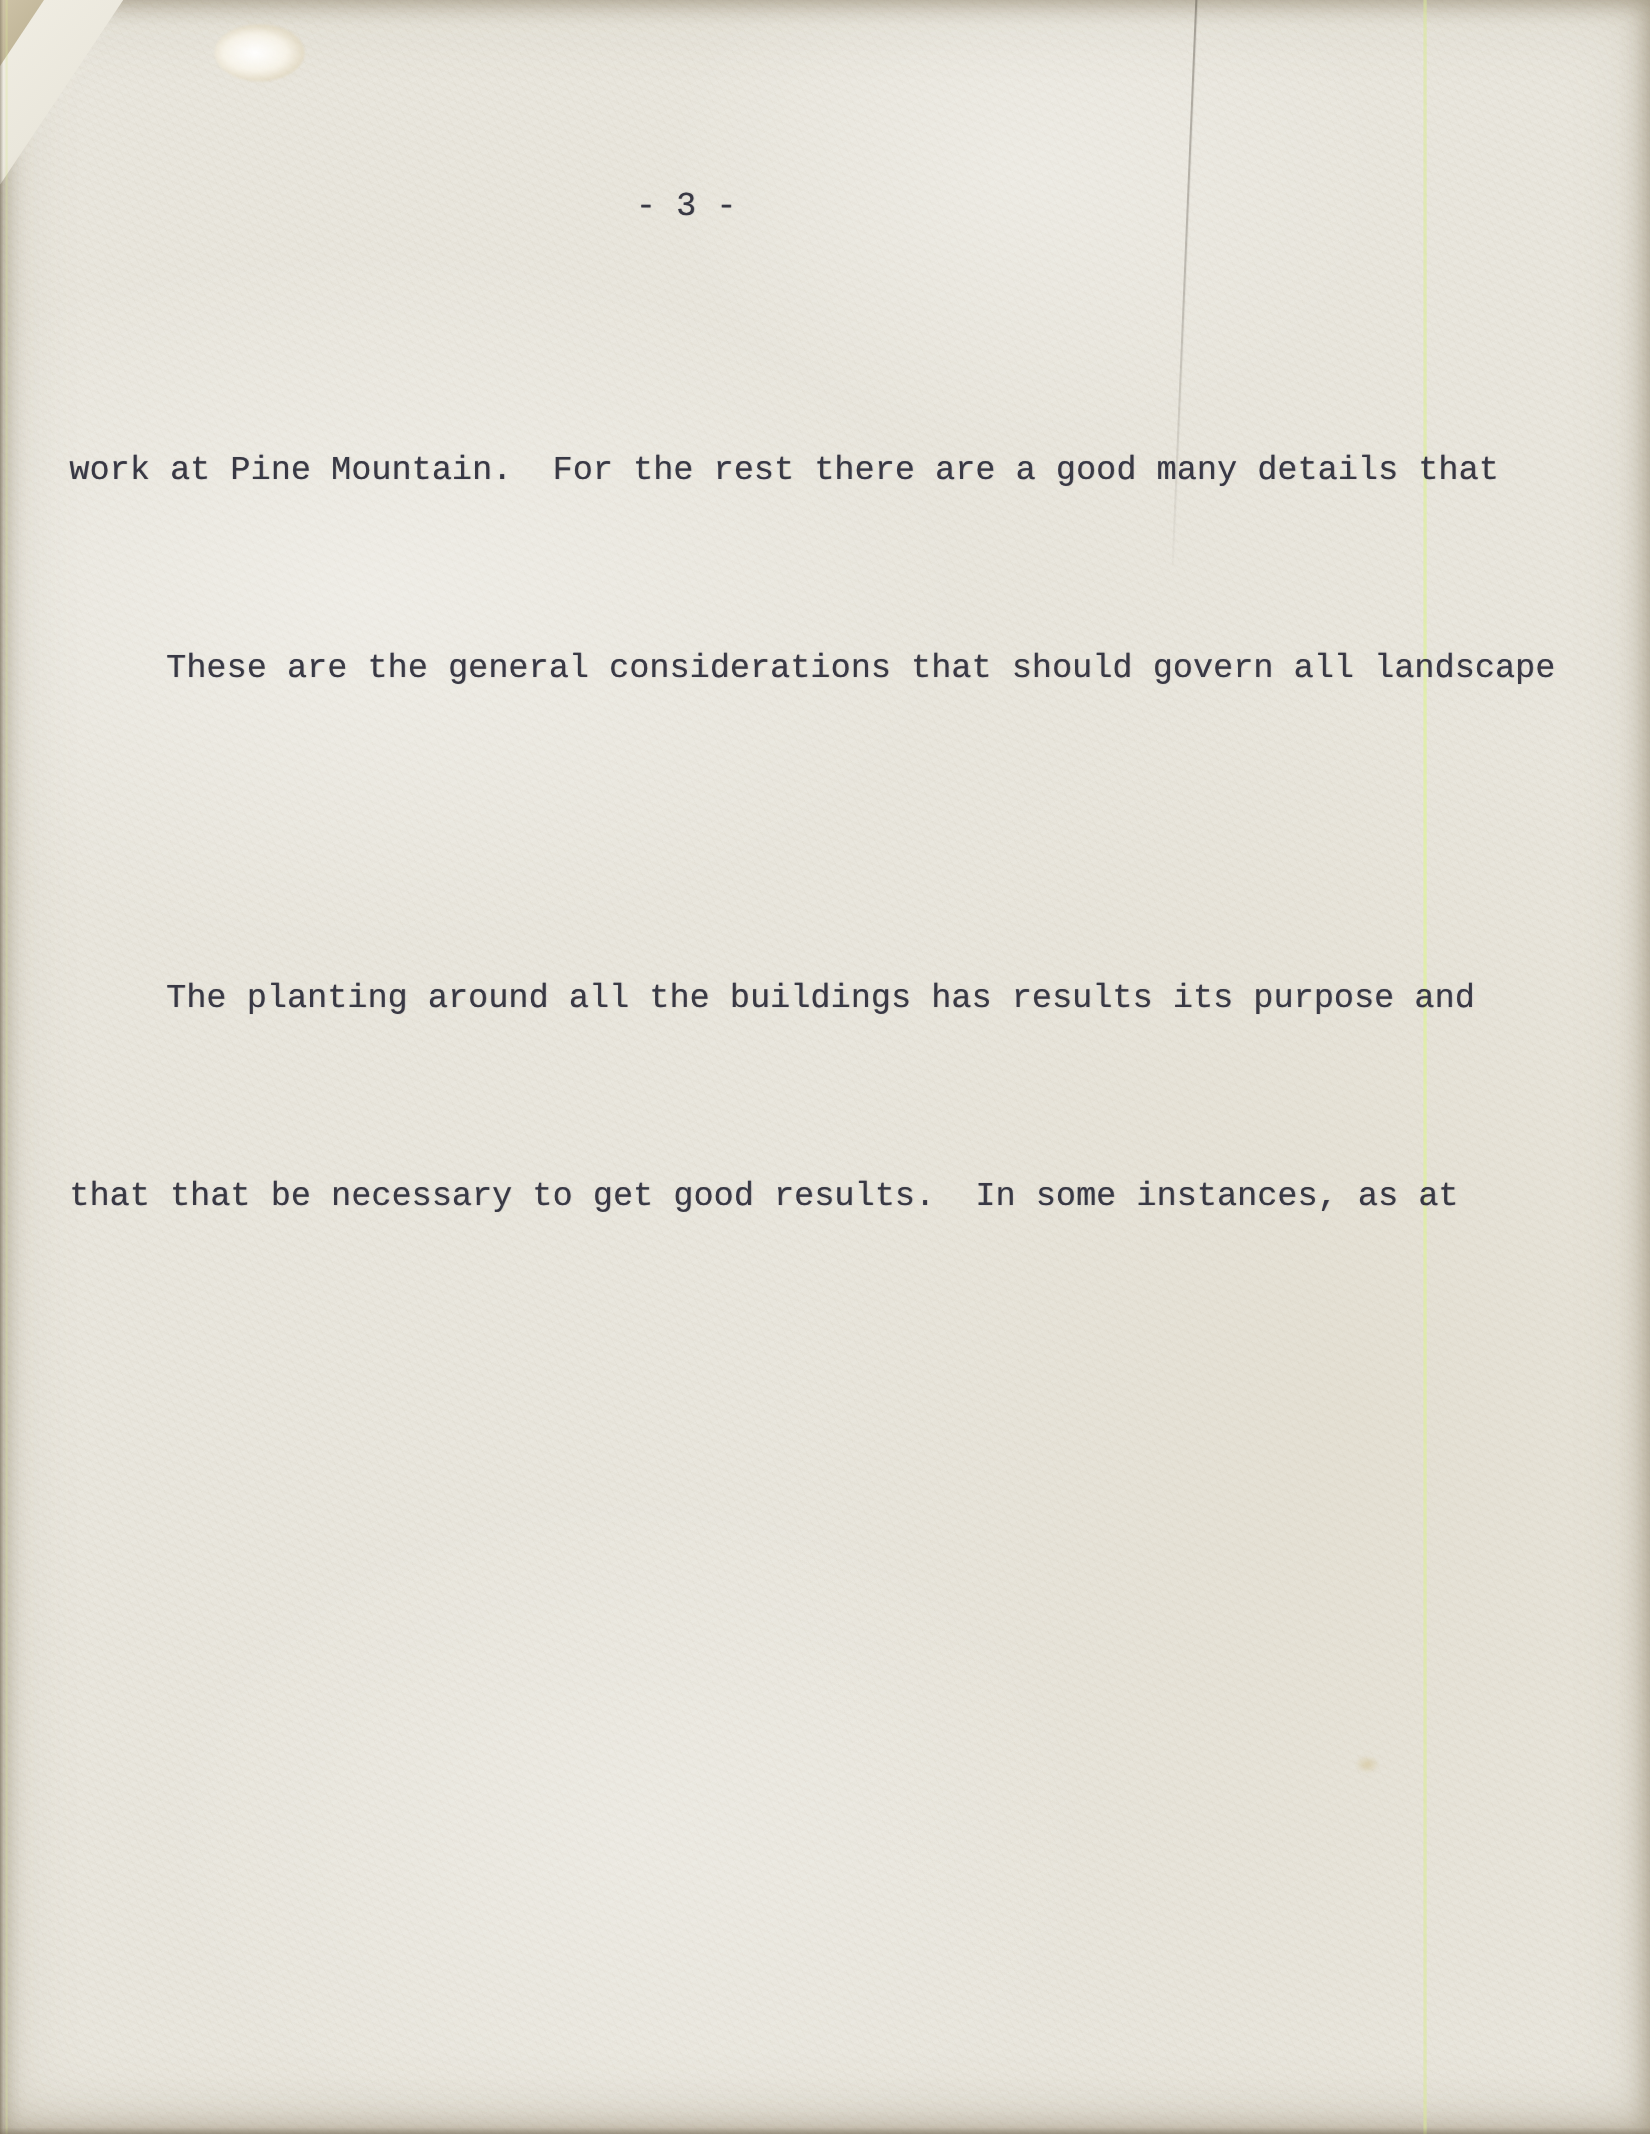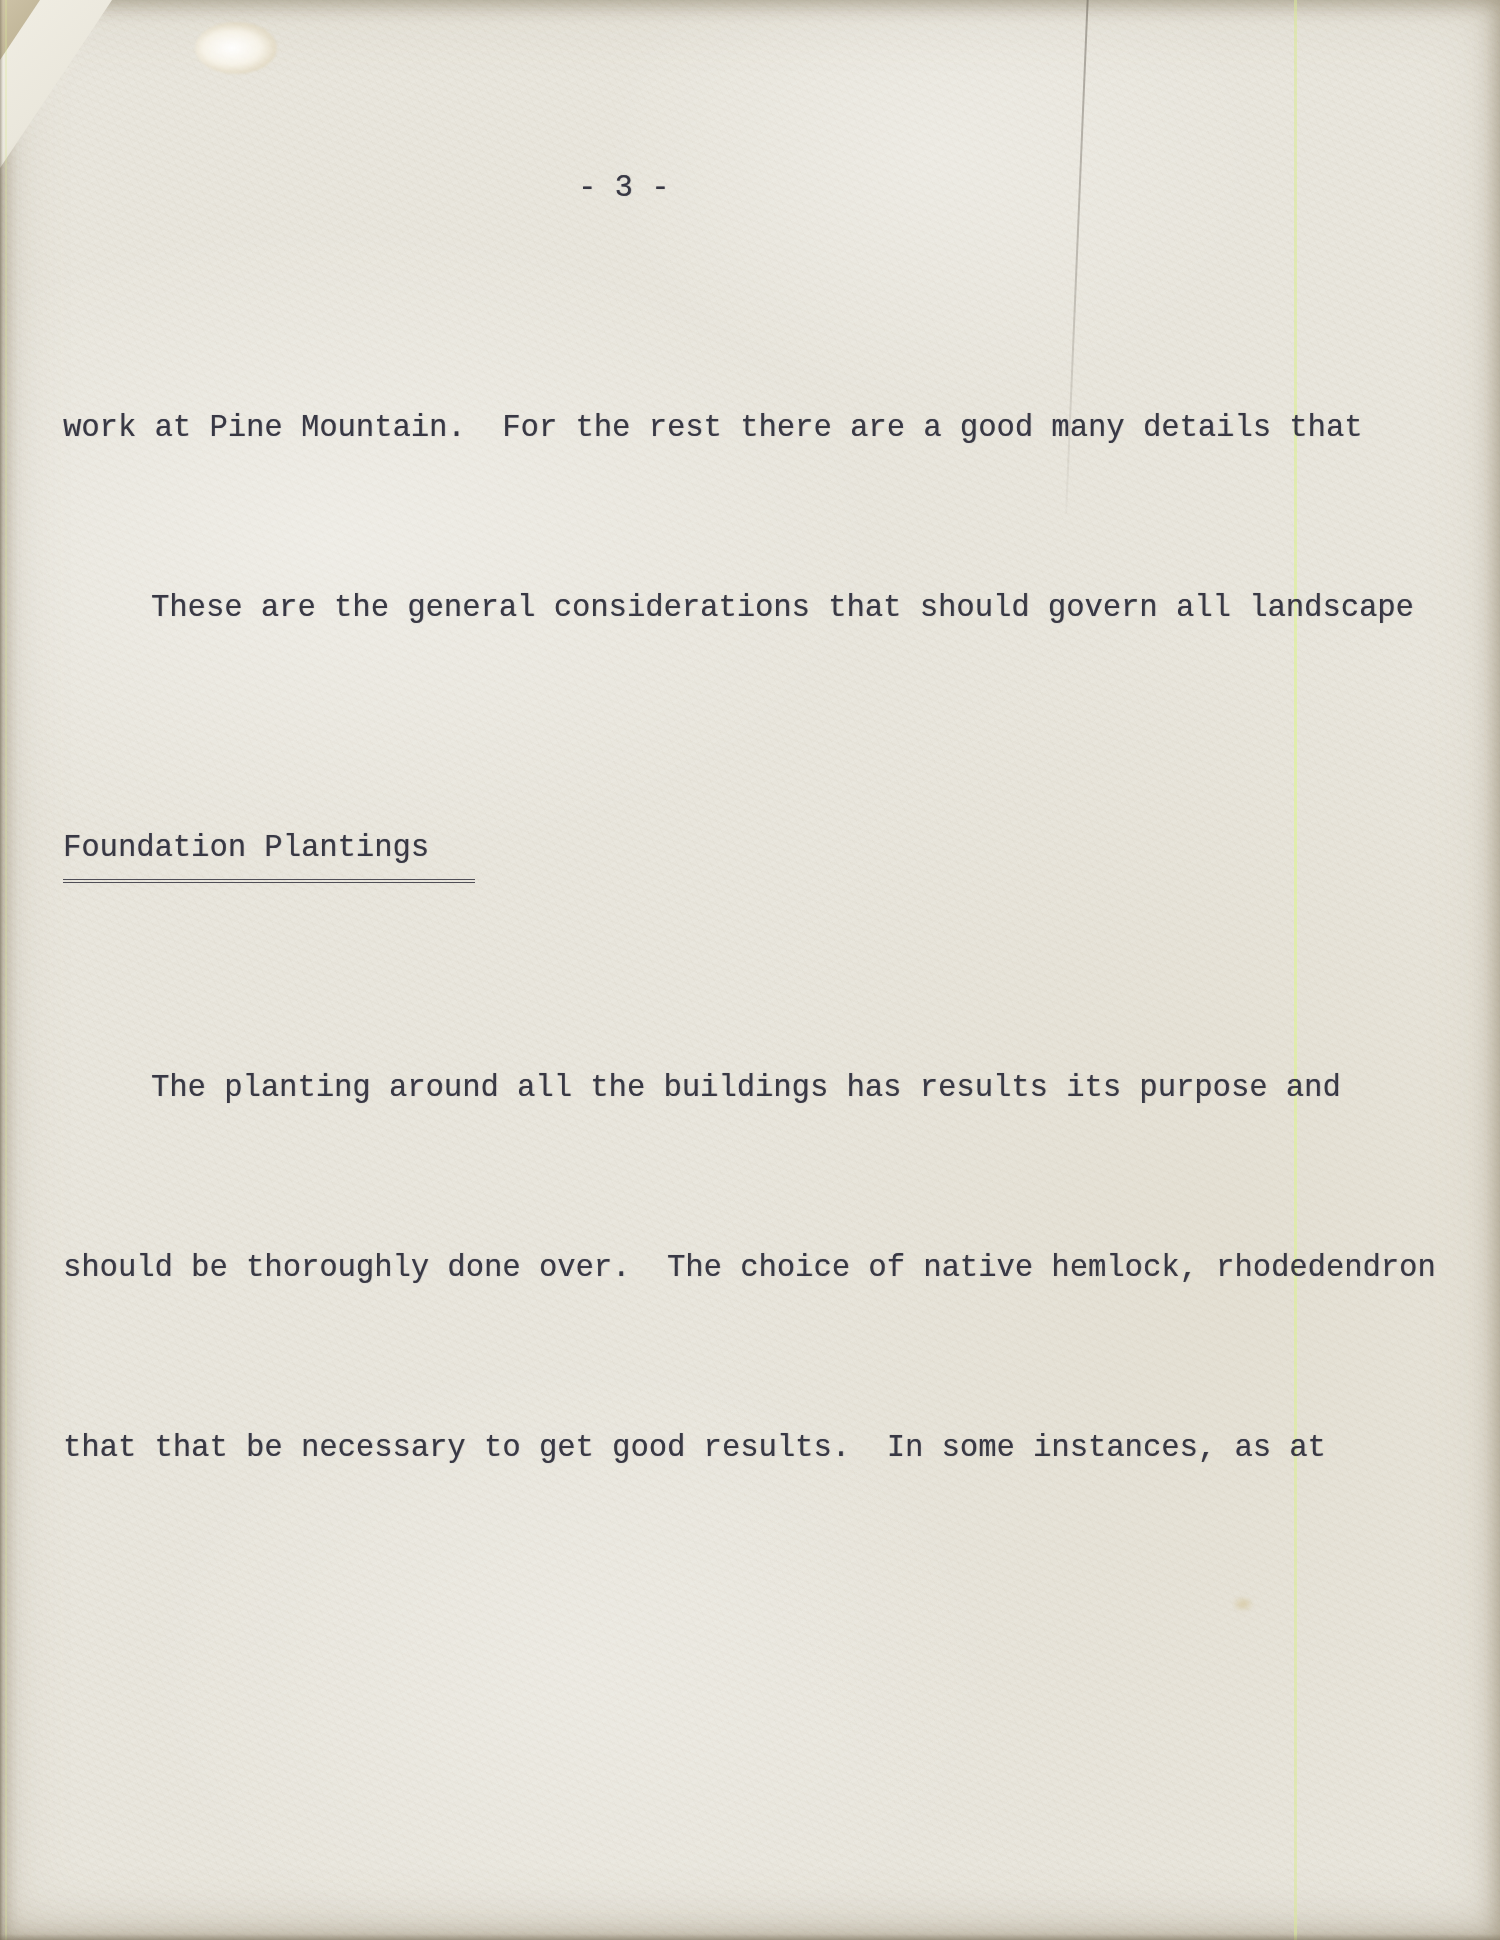--- a/index.html
+++ b/index.html
@@ -105,24 +105,22 @@
   <div class="scan-line-left"></div>
   <div class="edge-left"></div>
   <div class="edge-bottom"></div>
 
   <div class="text-block">
     <div class="line pagenum">- 3 -</div>
 
     <div class="line">work at Pine Mountain.  For the rest there are a good many details that</div>
     <div class="line ind">These are the general considerations that should govern all landscape</div>
 
-    <div class="line"><span class="underlined">Foundation Plantings</span></div>
 
     <div class="line ind">The planting around all the buildings has results its purpose and</div>
-    <div class="line">should be thoroughly done over.  The choice of native hemlock, rhodedendron</div>
     <div class="line">that that be necessary to get good results.  In some instances, as at</div>
     
     
     
     
     
     
     
 
     

